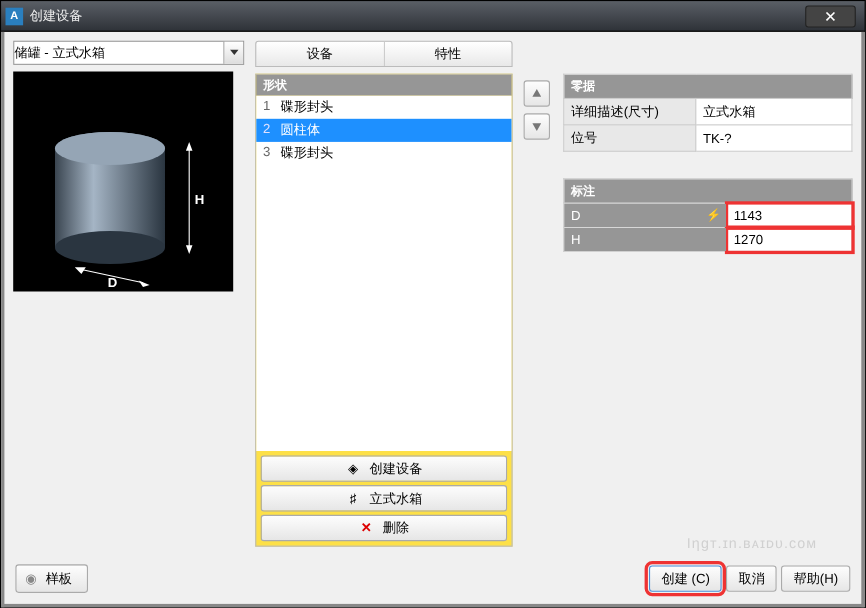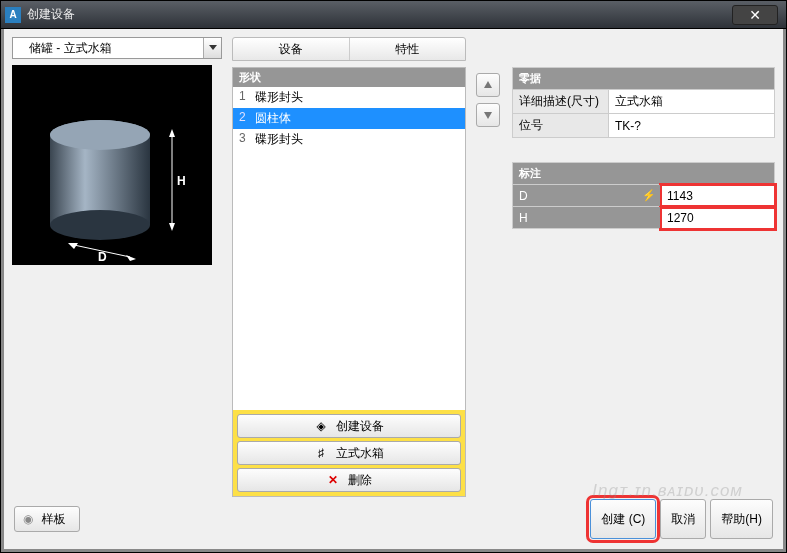--- a/index.html
+++ b/index.html
@@ -11,21 +11,21 @@
     .titlebar .app-icon { width: 16px; height: 16px; background: #2a7fbf; display: flex; align-items: center; justify-content: center; color: #fff; font-weight: bold; font-size: 10px; margin-right: 6px; }
     .titlebar .title { color: #eee; flex: 1; font-family: Liberation Serif, serif; }
     .titlebar .close { width: 46px; height: 20px; background: #444; border: 1px solid #222; border-radius: 3px; color: #fff; display: flex; align-items: center; justify-content: center; font-size: 14px; margin-right: 4px; }
     
     .content { position: absolute; top: 28px; left: 0; right: 0; bottom: 0; background: #f0f0f0; padding: 8px; border: 3px solid #888; border-top: none; }
     
     .top-area { display: flex; gap: 10px; height: 460px; }
     
     .left-col { width: 210px; display: flex; flex-direction: column; }
     .combo { display: flex; border: 1px solid #999; background: #fff; height: 22px; margin-bottom: 6px; }
-    .combo input { border: none; flex: 1; padding: 0 16px; outline: none; background: transparent; }
+    .combo input { border: none; flex: 1; padding: 0 0; outline: none; background: transparent; }
     .combo .arrow { width: 18px; background: linear-gradient(#fff,#ddd); border-left: 1px solid #aaa; display: flex; align-items: center; justify-content: center; }
     .preview { width: 200px; height: 200px; background: #000; position: relative; overflow: hidden; }
     
     .mid-col { width: 234px; display: flex; flex-direction: column; }
     .tabs { display: flex; height: 24px; border: 1px solid #bbb; background: linear-gradient(#fff,#e8e8e8); border-radius: 3px 3px 0 0; margin-bottom: 6px; }
     .tabs .tab { flex: 1; display: flex; align-items: center; justify-content: center; border-right: 1px solid #ccc; }
     .tabs .tab:last-child { border-right: none; }
     
     .shape-panel { border: 1px solid #bbb; flex: 1; background: #fde047; display: flex; flex-direction: column; }
     .section-hdr { background: #969696; color: #fff; padding: 2px 6px; font-weight: bold; font-size: 11px; }
@@ -39,32 +39,32 @@
     .wide-btn { border: 1px solid #aaa; background: linear-gradient(#fdfdfd,#e6e6e6); border-radius: 3px; height: 24px; display: flex; align-items: center; justify-content: center; gap: 8px; }
     .wide-btn .ico { width: 14px; display: inline-flex; justify-content: center; }
     
     .arrow-col { width: 26px; display: flex; flex-direction: column; gap: 6px; padding-top: 36px; }
     .arrow-btn { width: 24px; height: 24px; border: 1px solid #aaa; background: linear-gradient(#fdfdfd,#e6e6e6); border-radius: 3px; display: flex; align-items: center; justify-content: center; color: #666; }
     
     .right-col { flex: 1; display: flex; flex-direction: column; gap: 24px; padding-top: 30px; }
     .prop-table { border: 1px solid #bbb; border-collapse: collapse; width: 100%; }
     .prop-table .hdr td { background: #969696; color: #fff; padding: 3px 6px; font-weight: bold; font-size: 11px; }
     .prop-table td { border: 1px solid #ccc; padding: 3px 6px; background: #fff; height: 22px; }
-    .prop-table td.label { background: #e8e8e8; width: 96px; }
+    .prop-table td.label { background: #e8e8e8; width: 120px; }
     .prop-table td.dimlabel { background: #969696; color: #fff; width: 148px; position: relative; }
     .bolt { position: absolute; right: 4px; top: 4px; color: #ff9900; font-size: 11px; }
     .redbox { outline: 3px solid #e33; outline-offset: -1px; }
     
     .bottom-bar { position: absolute; bottom: 10px; left: 10px; right: 10px; display: flex; align-items: center; }
     .tmpl-btn { border: 1px solid #aaa; background: linear-gradient(#fdfdfd,#e6e6e6); border-radius: 3px; height: 26px; padding: 0 14px 0 8px; display: flex; align-items: center; gap: 8px; }
     .btn-group { margin-left: auto; display: flex; gap: 4px; }
-    .dlg-btn { border: 1px solid #aaa; background: linear-gradient(#fdfdfd,#e6e6e6); border-radius: 3px; height: 40px; padding: 0 10px; display: flex; align-items: center; }
+    .dlg-btn { border: 1px solid #aaa; background: linear-gradient(#fdfdfd,#e6e6e6); border-radius: 3px; height: 24px; padding: 0 10px; display: flex; align-items: center; }
     .dlg-btn.primary { outline: 3px solid #e33; outline-offset: 1px; border: 1px solid #4a90d9; }
     
-    .watermark { position: absolute; right: 40px; bottom: 48px; color: rgba(150,150,150,0.35); font-size: 17px; letter-spacing: 1px; pointer-events: none; z-index: 5; font-style: italic; }
+    .watermark { position: absolute; right: 40px; bottom: 48px; color: rgba(150,150,150,0.35); font-size: 13px; letter-spacing: 1px; pointer-events: none; z-index: 5; }
   </style>
 </head>
 <body>
 
 <div class="window">
   <div class="titlebar">
     <div class="app-icon">A</div>
     <div class="title">创建设备</div>
     <div class="close">✕</div>
   </div>

